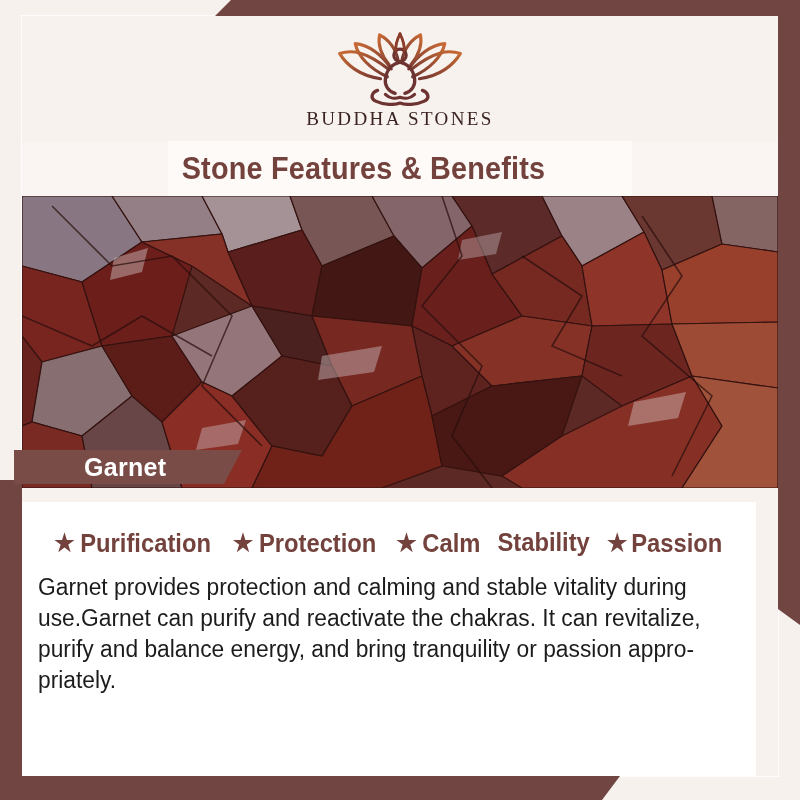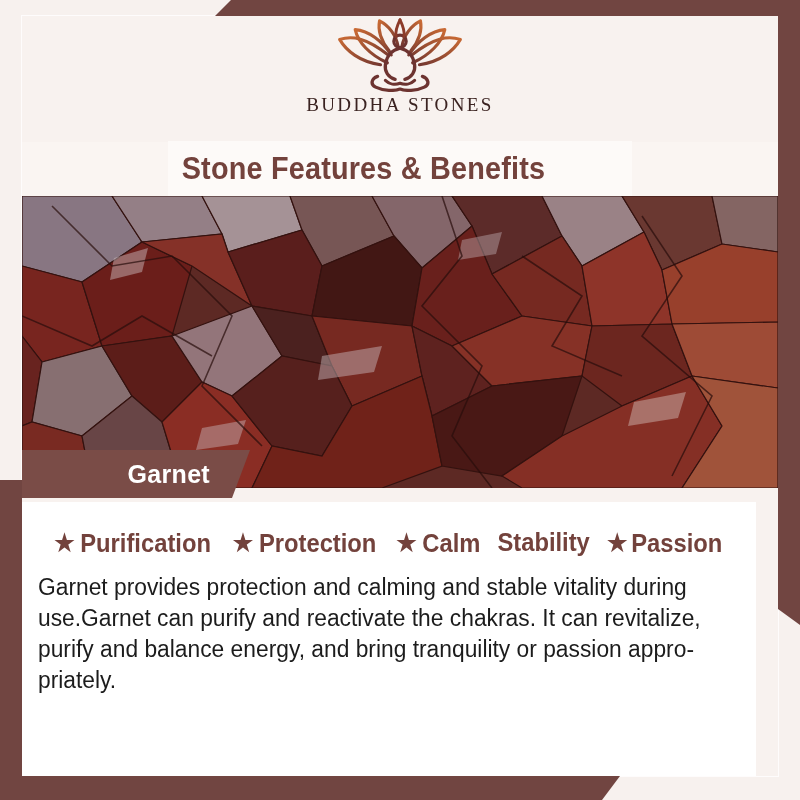--- a/index.html
+++ b/index.html
@@ -66,20 +66,21 @@
   .header {
     position: absolute;
     left: 22px;
     top: 16px;
     width: 756px;
     height: 126px;
     display: flex;
     flex-direction: column;
     align-items: center;
     justify-content: flex-start;
+    padding-top: 14px;
     box-sizing: border-box;
     background: #f8f2ef;
   }
   .logo-mark {
     width: 150px;
     height: 76px;
     display: block;
   }
   .logo-word {
     margin-top: 2px;
@@ -121,32 +122,31 @@
     height: 292px;
     overflow: hidden;
     background: #5a2420;
     z-index: 2;
   }
   .photo svg { display: block; }
 
   
   .name-tag {
     position: absolute;
-    left: 22px;
+    left: 14px;
     top: 450px;
-    height: 48px;
+    height: 34px;
     min-width: 228px;
     background: #7a4c47;
     display: flex;
     align-items: center;
     z-index: 5;
     clip-path: polygon(0 0, 100% 0, calc(100% - 18px) 100%, 0 100%);
     padding: 0 40px 0 70px;
     box-sizing: border-box;
-    justify-content: flex-end;
   }
   .name-tag-text {
     color: #ffffff;
     font-size: 25px;
     font-weight: bold;
     letter-spacing: 0.3px;
   }
 
   
   .content {

